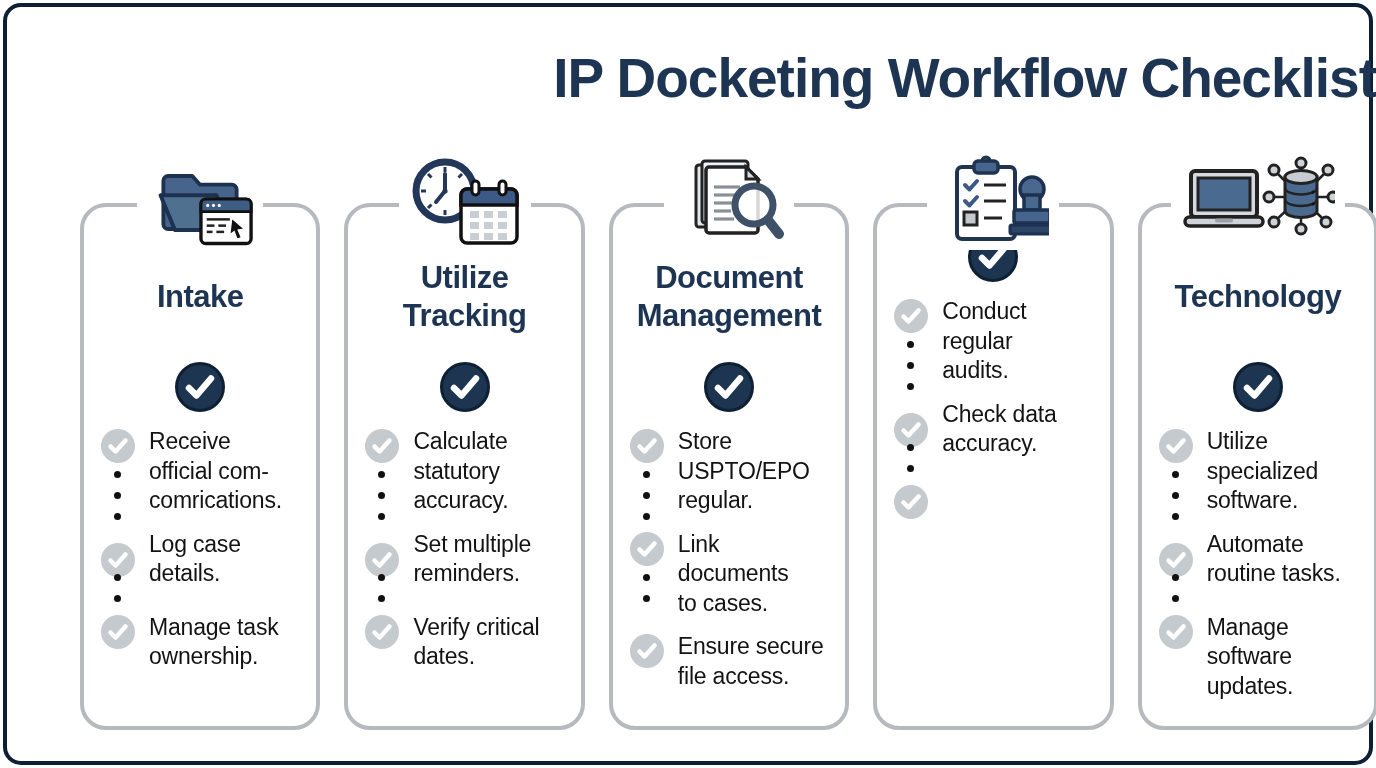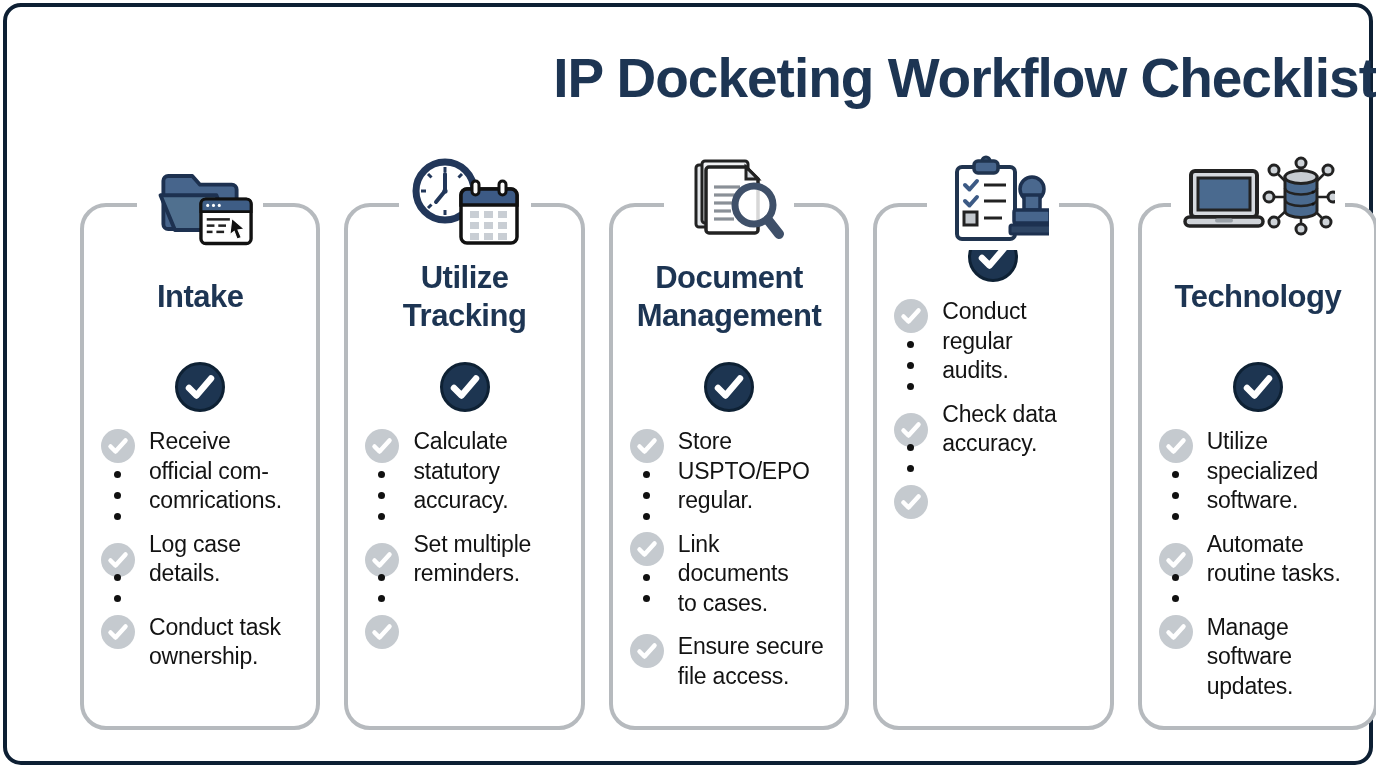--- a/index.html
+++ b/index.html
@@ -99,21 +99,21 @@
               <i></i>
             </span>
         </div>
         <div class="item last">
           <span class="gray-check">
             <svg width="36" height="36" viewBox="0 0 36 36">
                 <circle cx="18" cy="18" r="17" fill="#c5cacf"></circle>
             <path d="M10.5 18.5 l5 5 L25.5 12.5" stroke="#fff" stroke-width="4.5" fill="none" stroke-linecap="round" stroke-linejoin="round"></path>
               </svg>
           </span>
-          <span class="item-text">Conduct task
+          <span class="item-text">Manage task
 ownership.</span>
         </div>
       </div>
     </section>
 
     <section class="card">
       <div class="icon-wrap">
         <svg width="112" height="95" viewBox="0 0 112 95">
           <circle cx="36" cy="36" r="29" fill="#fff" stroke="#22375a" stroke-width="7"></circle>
           <line x1="36" y1="12" x2="36" y2="17" stroke="#22375a" stroke-width="3"></line>
@@ -184,20 +184,22 @@
               <i></i>
             </span>
         </div>
         <div class="item last">
           <span class="gray-check">
             <svg width="36" height="36" viewBox="0 0 36 36">
                 <circle cx="18" cy="18" r="17" fill="#c5cacf"></circle>
             <path d="M10.5 18.5 l5 5 L25.5 12.5" stroke="#fff" stroke-width="4.5" fill="none" stroke-linecap="round" stroke-linejoin="round"></path>
               </svg>
           </span>
+          <span class="item-text">Verify critical
+dates.</span>
         </div>
       </div>
     </section>
 
     <section class="card">
       <div class="icon-wrap">
         <svg width="110" height="95" viewBox="0 0 110 95">
           <rect x="22" y="10" width="46" height="62" rx="3" fill="#e4e7ea" stroke="#222" stroke-width="3"></rect>
           <rect x="28" y="6" width="46" height="62" rx="3" fill="#f1f2f4" stroke="#222" stroke-width="3"></rect>
           <path d="M35 12 h37 l12 12 v51 a3 3 0 0 1 -3 3 H35 a3 3 0 0 1 -3 -3 V15 a3 3 0 0 1 3 -3 Z" fill="#fff" stroke="#222" stroke-width="3.5"></path>

